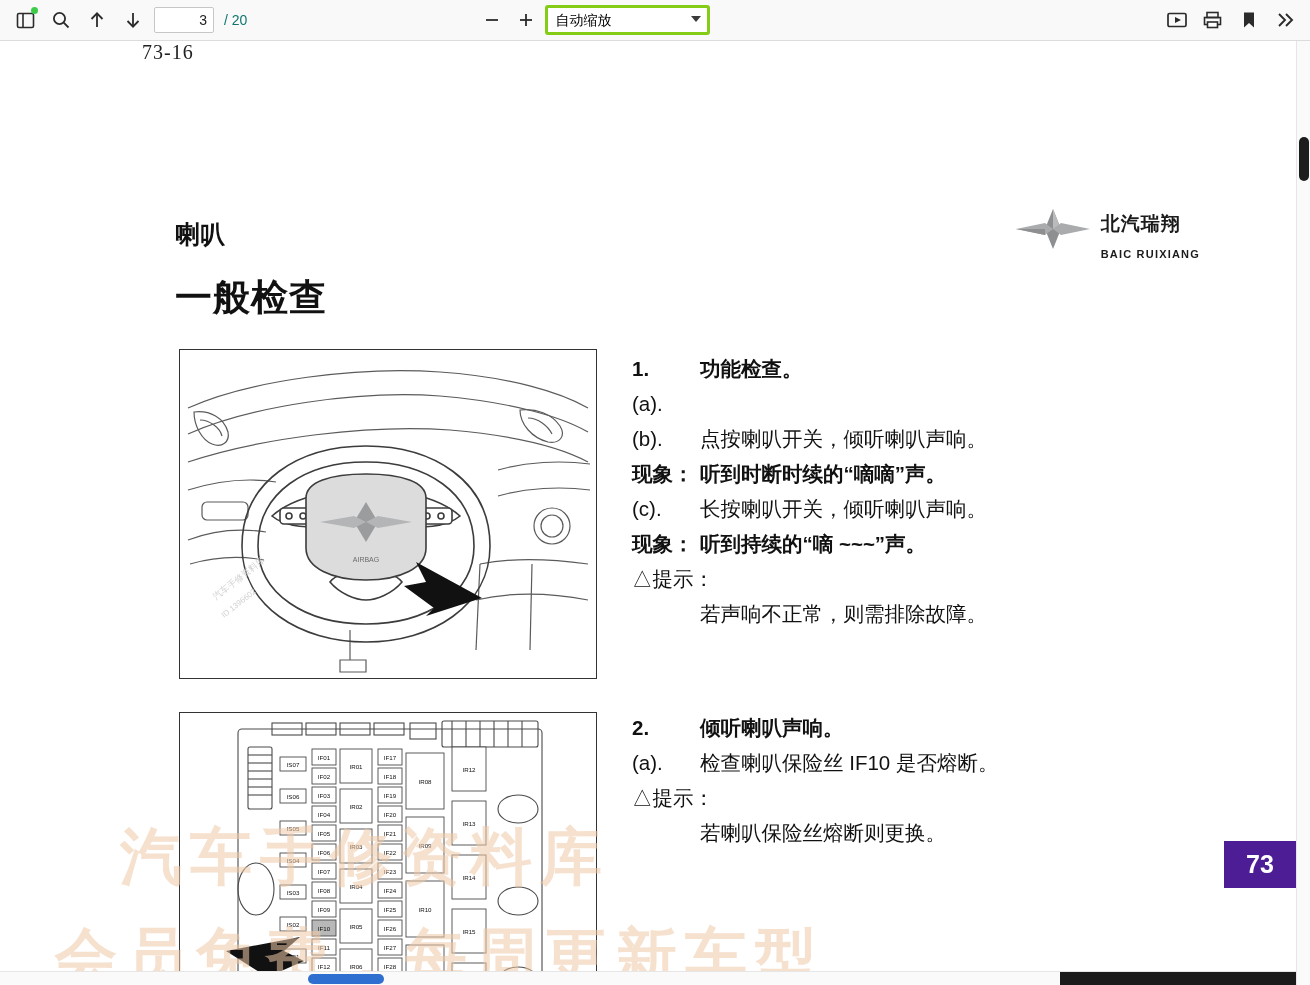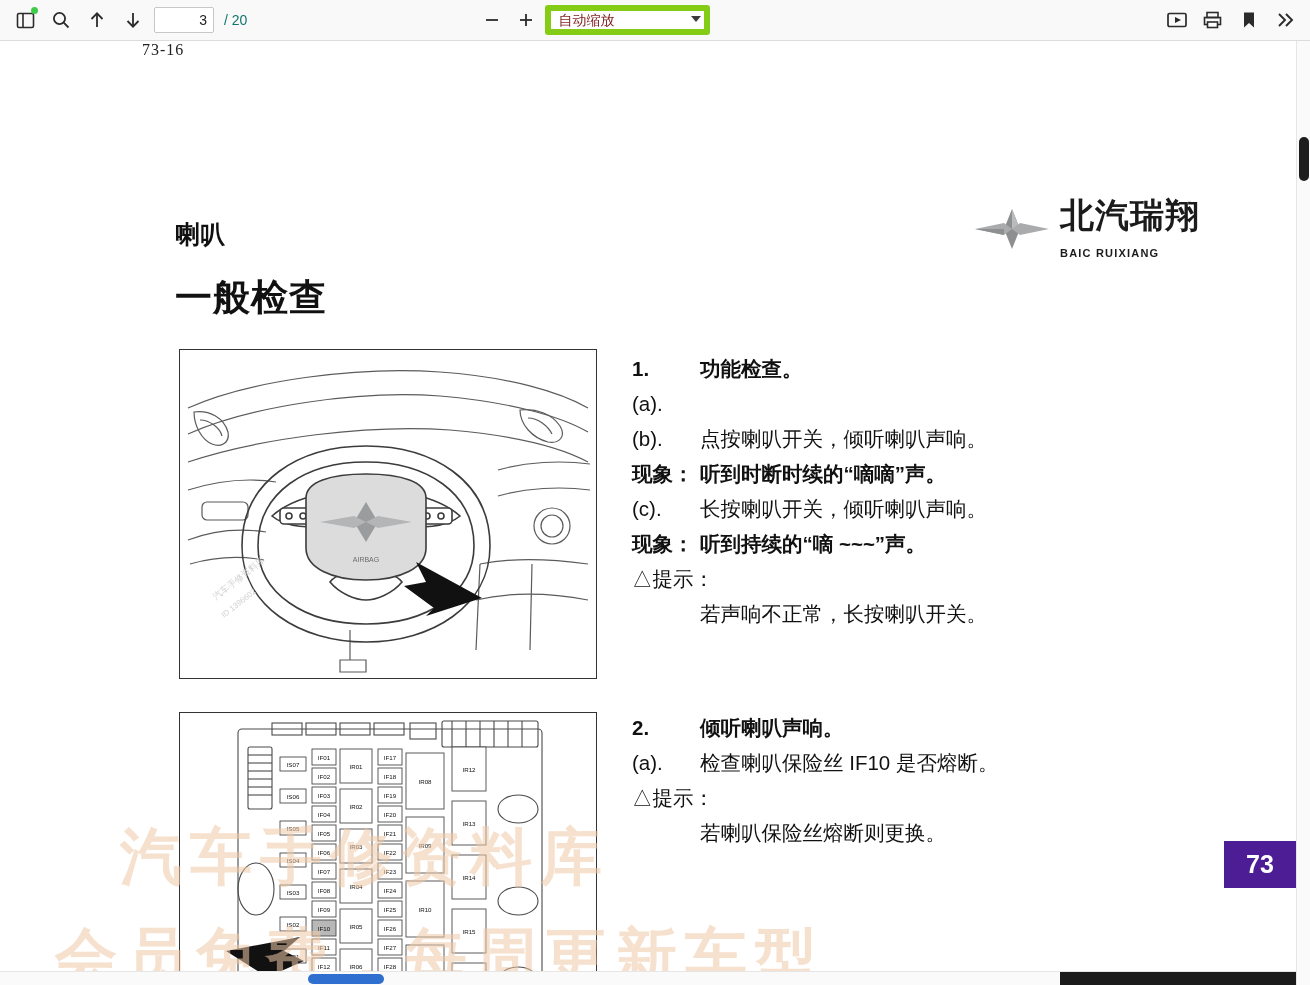--- a/index.html
+++ b/index.html
@@ -28,60 +28,60 @@
     border-radius:50%; background:#3ecb4a;
   }
   #pagebox {
     width:60px; height:26px; border:1px solid #c7c7c7; border-radius:2px;
     background:#fff; text-align:right; padding:0 6px; font-size:14px; color:#222;
     font-family:"Liberation Sans", sans-serif;
   }
   #pagetotal { font-size:14px; color:#0f766e; margin-left:4px; }
   #zoomgroup { display:flex; align-items:center; gap:4px; margin-left:auto; margin-right:auto; }
   #zoomselect {
-    width:165px; height:30px; border:6px solid #84cc16; border-radius:3px;
-    background:#fff; font-size:14px; color:#7f1d1d; padding:0 8px;
+    width:165px; height:30px; border:3px solid #84cc16; border-radius:3px;
+    background:#fff; font-size:14px; color:#000000; padding:0 8px;
     font-family:"Liberation Sans", sans-serif;
     -webkit-appearance:none; appearance:none;
   }
   .selwrap { position:relative; }
   .selwrap .chev {
     position:absolute; right:9px; top:11px; width:0; height:0;
     border-left:5px solid transparent; border-right:5px solid transparent;
     border-top:6px solid #3b3b3b; pointer-events:none;
   }
   #tb-right { display:flex; align-items:center; gap:6px; margin-left:auto; }
 
   
   #viewer {
     position:absolute; top:41px; left:0; width:1310px; height:944px;
     background:#ffffff; overflow:hidden;
   }
   #pagecanvas {
     position:absolute; top:0; left:0; width:1296px; height:944px; background:#fff;
   }
   #pagenum-top {
-    position:absolute; left:142px; top:0px; font-size:16px; color:#222;
+    position:absolute; left:142px; top:0px; font-size:20px; color:#222;
     font-family:"Liberation Serif", serif; letter-spacing:1px;
   }
 
   
   #doc { position:absolute; left:0; top:14px; width:1296px; height:944px;padding-left:16px; }
 
   #sectitle {
     position:absolute; left:175px; top:163px;
     font-size:25px; color:#111; font-weight:bold;
   }
   #rule {
     position:absolute; left:175px; top:193px; width:1025px; height:0;
   }
   #logo { position:absolute; right:96px; top:143px; display:flex; align-items:center; gap:9px; }
   #logo .star { width:78px; height:44px; }
   #logo .ltext { line-height:1; }
-  #logo .lcn { font-size:34px; font-weight:bold; color:#1b1b1b; letter-spacing:1px; }
+  #logo .lcn { font-size:19px; font-weight:bold; color:#1b1b1b; letter-spacing:1px;margin-top:16px; }
   #logo .len { font-size:11px; font-weight:bold; color:#1b1b1b; letter-spacing:1.2px; margin-top:16px; }
 
   #heading {
     position:absolute; left:175px; top:218px;
     font-size:37px; font-weight:bold; color:#111; letter-spacing:1px;
   }
 
   .figbox {
     position:absolute; border:1px solid #333; background:#fff;
   }
@@ -572,21 +572,21 @@
       </div>
 
       <div class="steps" id="steps1">
           <div class="step-row bold"><span class="step-lead">1.</span><span>功能检查。</span></div>
           <div class="step-row"><span class="step-lead">(a).</span></div>
           <div class="step-row"><span class="step-lead">(b).</span><span>点按喇叭开关，倾听喇叭声响。</span></div>
           <div class="step-row bold"><span class="step-lead">现象：</span><span>听到时断时续的“嘀嘀”声。</span></div>
           <div class="step-row"><span class="step-lead">(c).</span><span>长按喇叭开关，倾听喇叭声响。</span></div>
           <div class="step-row bold"><span class="step-lead">现象：</span><span>听到持续的“嘀 ~~~”声。</span></div>
           <div class="step-row"><span class="step-lead">△提示：</span><span></span></div>
-          <div class="step-row"><span class="step-lead"></span><span>若声响不正常，长按喇叭开关。</span></div>
+          <div class="step-row"><span class="step-lead"></span><span>若声响不正常，则需排除故障。</span></div>
         </div>
       <div class="steps" id="steps2">
           <div class="step-row bold"><span class="step-lead">2.</span><span>倾听喇叭声响。</span></div>
           <div class="step-row"><span class="step-lead">(a).</span><span>检查喇叭保险丝 IF10 是否熔断。</span></div>
           <div class="step-row"><span class="step-lead">△提示：</span><span></span></div>
           <div class="step-row"><span class="step-lead"></span><span>若喇叭保险丝熔断则更换。</span></div>
         </div>
 
       <div id="wm1">汽车手修资料库</div>
       <div id="wm2">会员免费，每周更新车型</div>

